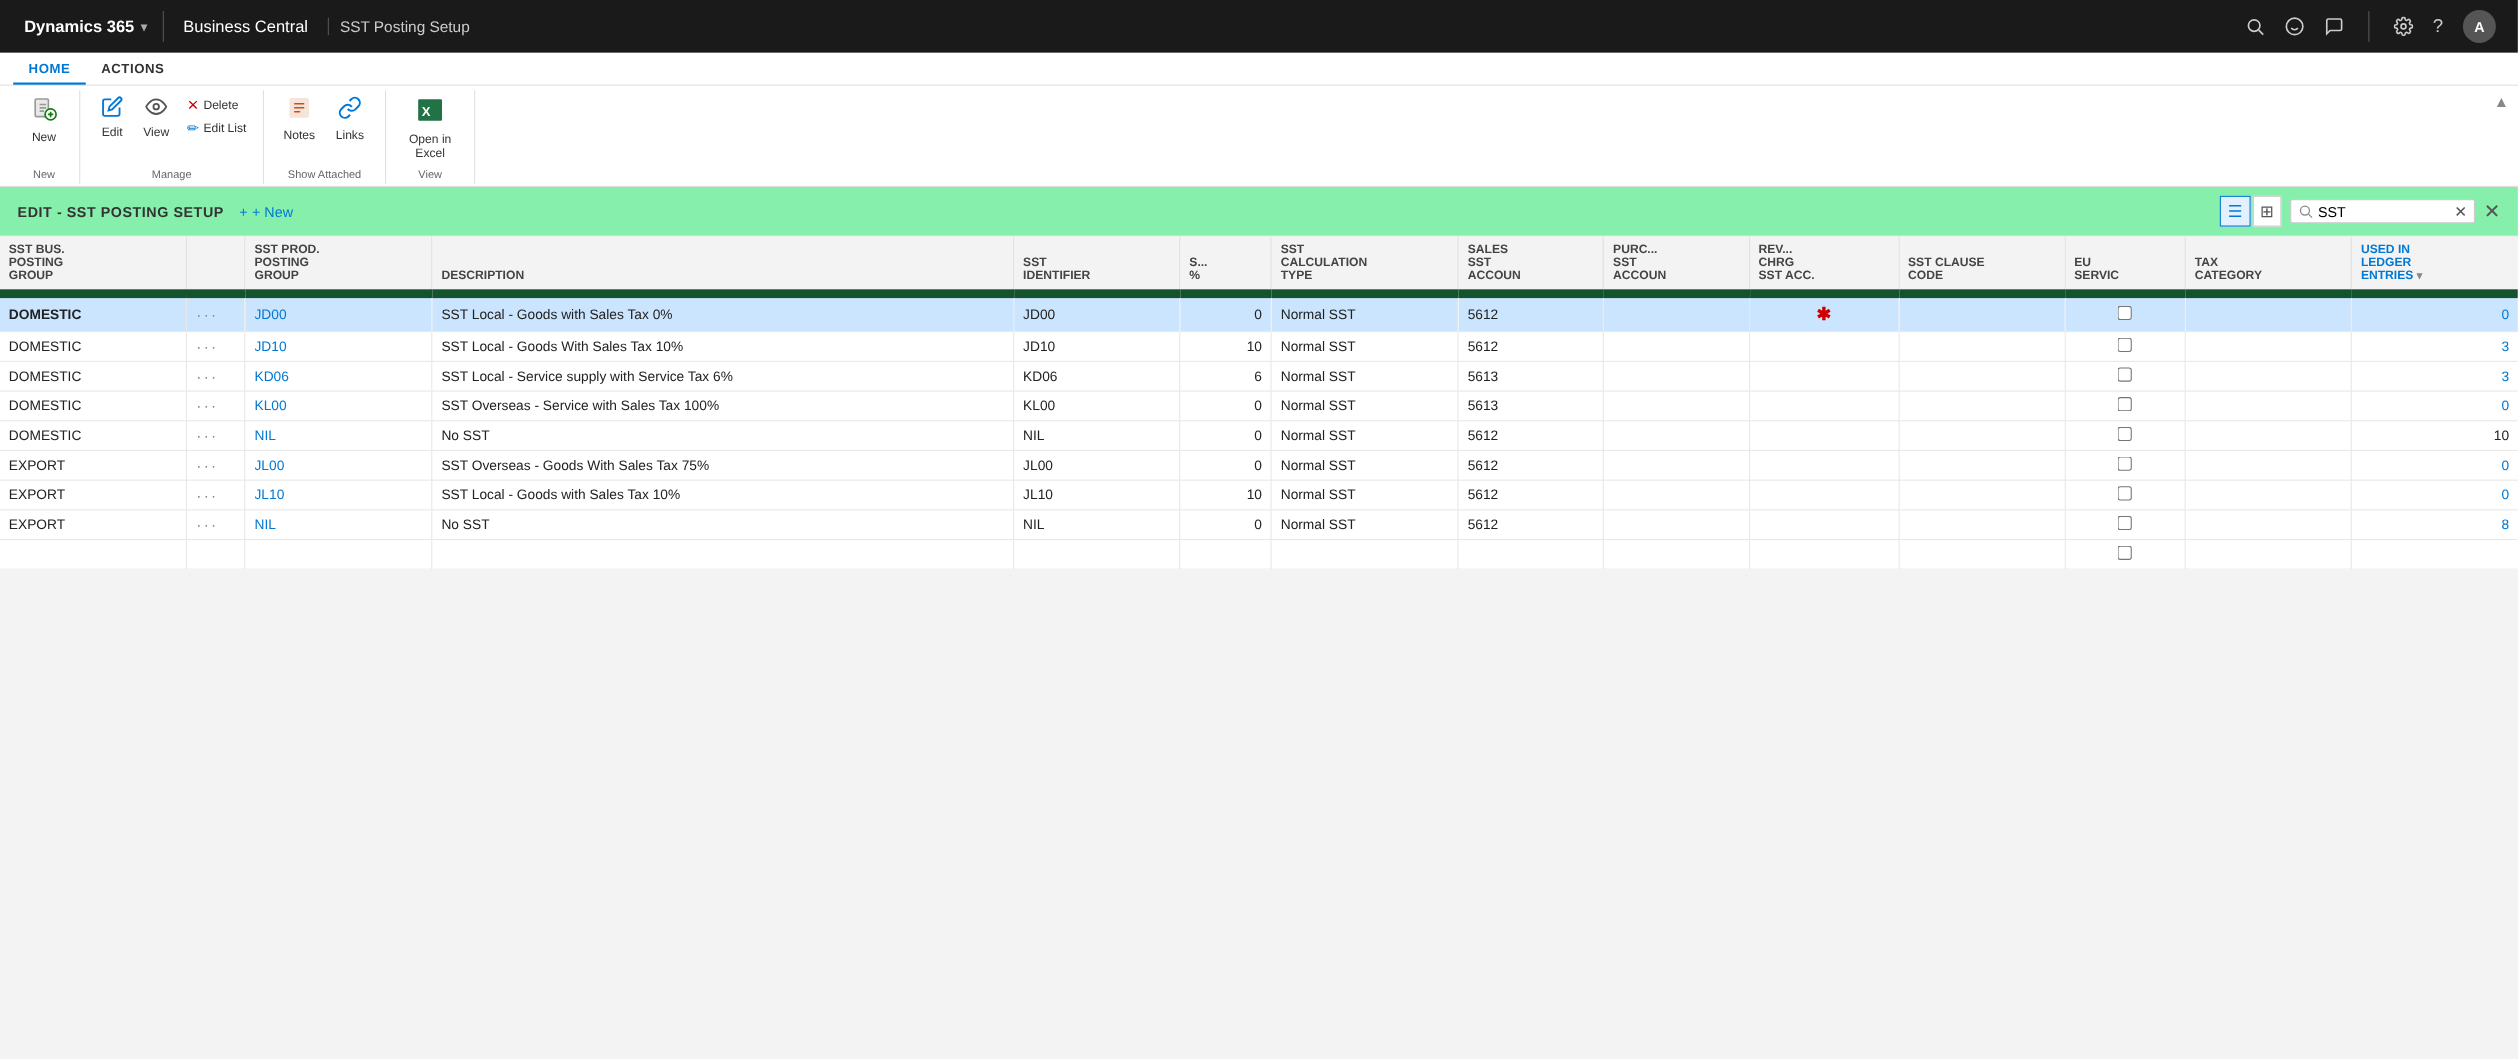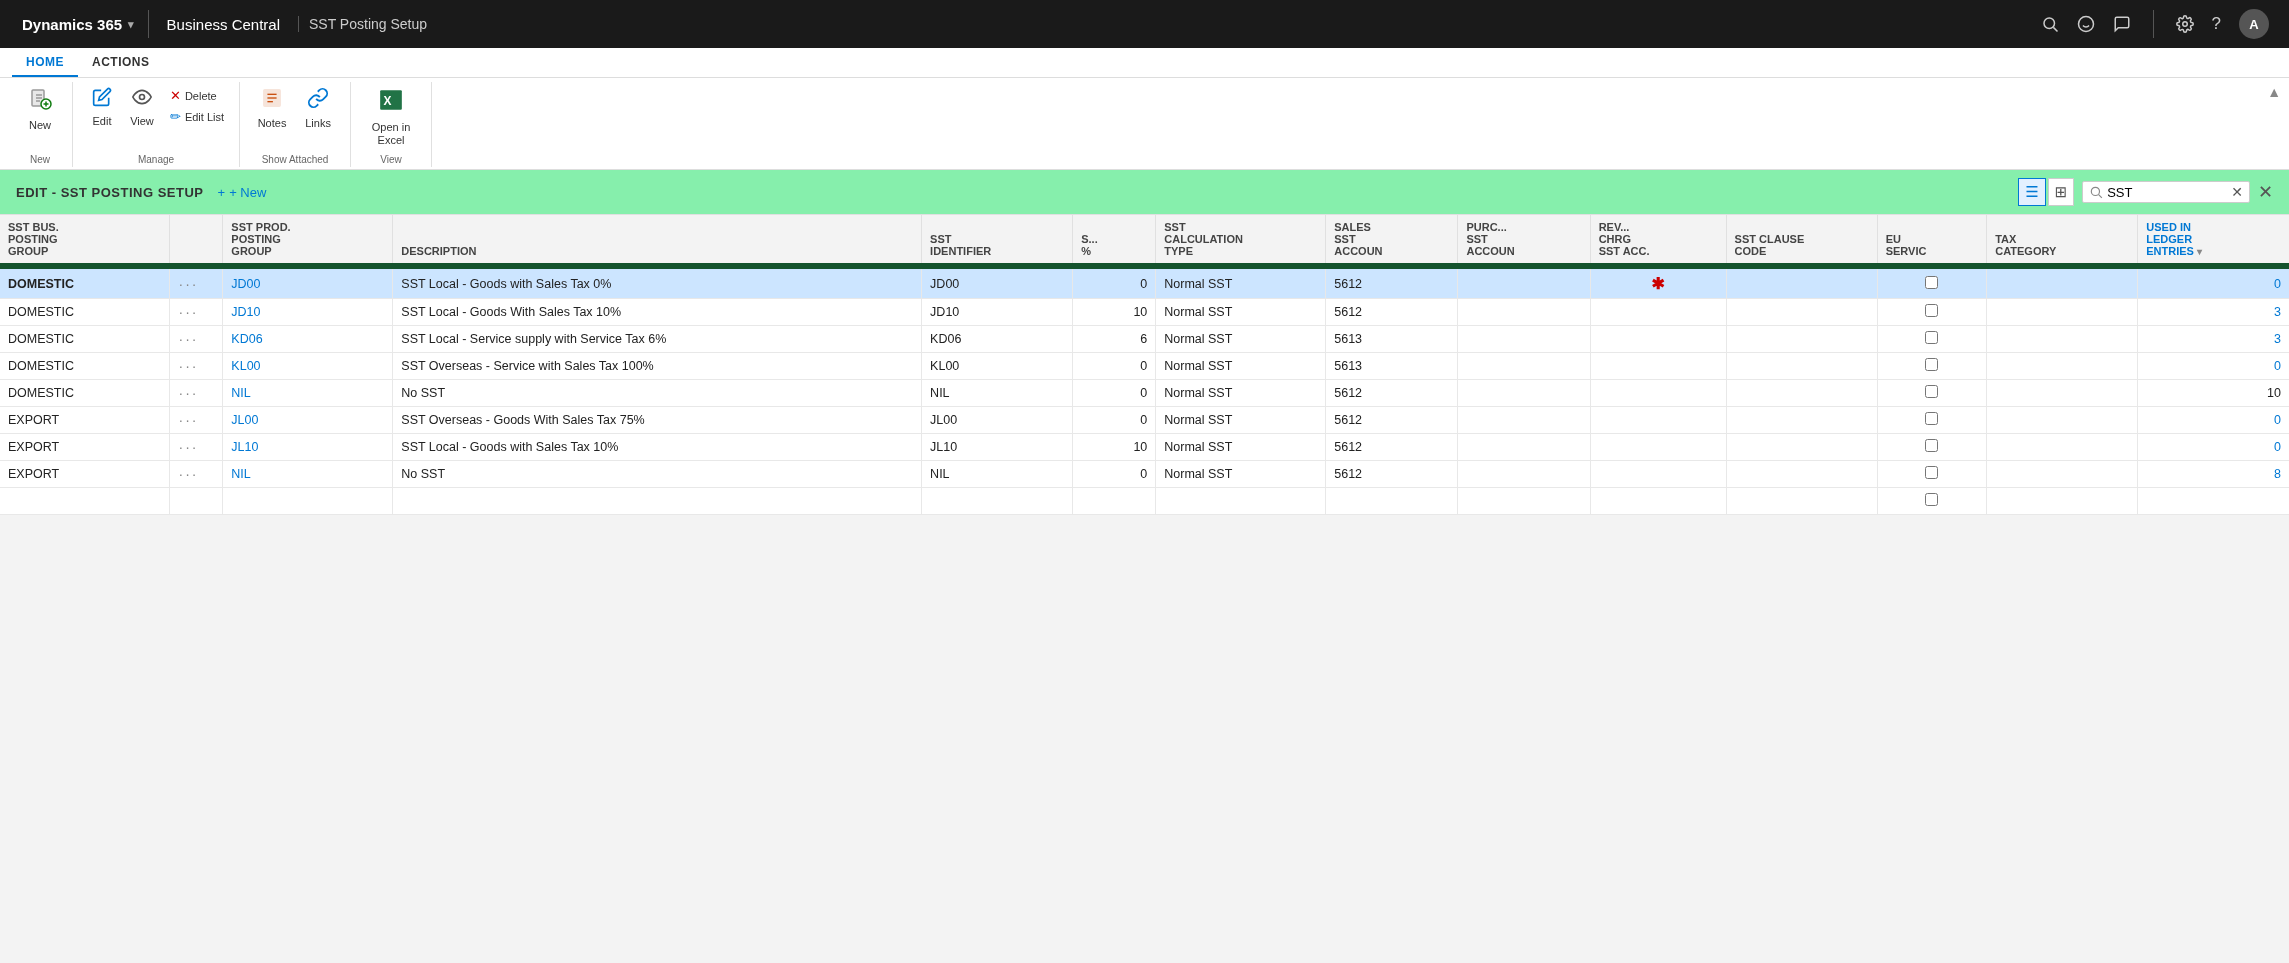--- a/index.html
+++ b/index.html
@@ -248,21 +248,21 @@
       overflow-x: auto;
       background: #fff;
     }
     table {
       width: 100%;
       border-collapse: collapse;
       table-layout: fixed;
     }
     thead tr th {
       background: #f3f3f3;
-      border-bottom: 6px solid #14532d;
+      border-bottom: 8px solid #14532d;
       border-right: 1px solid #e0e0e0;
       padding: 6px 8px;
       font-size: 11px;
       font-weight: 600;
       color: #444;
       text-align: left;
       text-transform: uppercase;
       vertical-align: bottom;
       white-space: normal;
       word-break: break-word;

